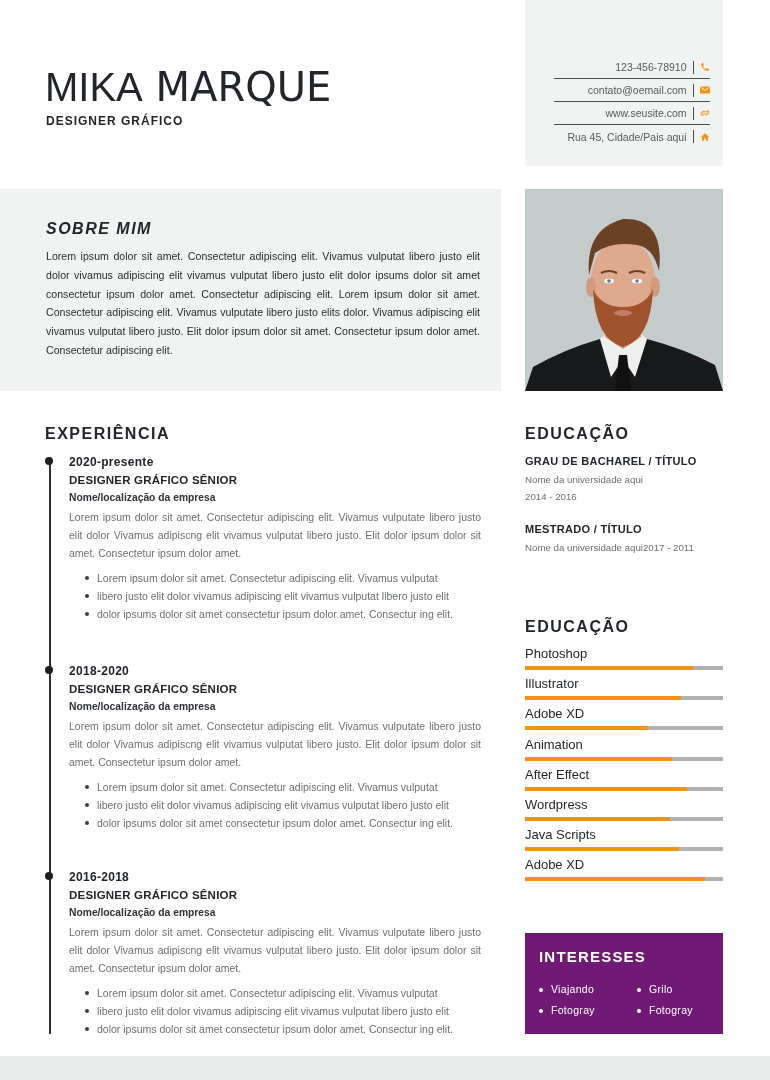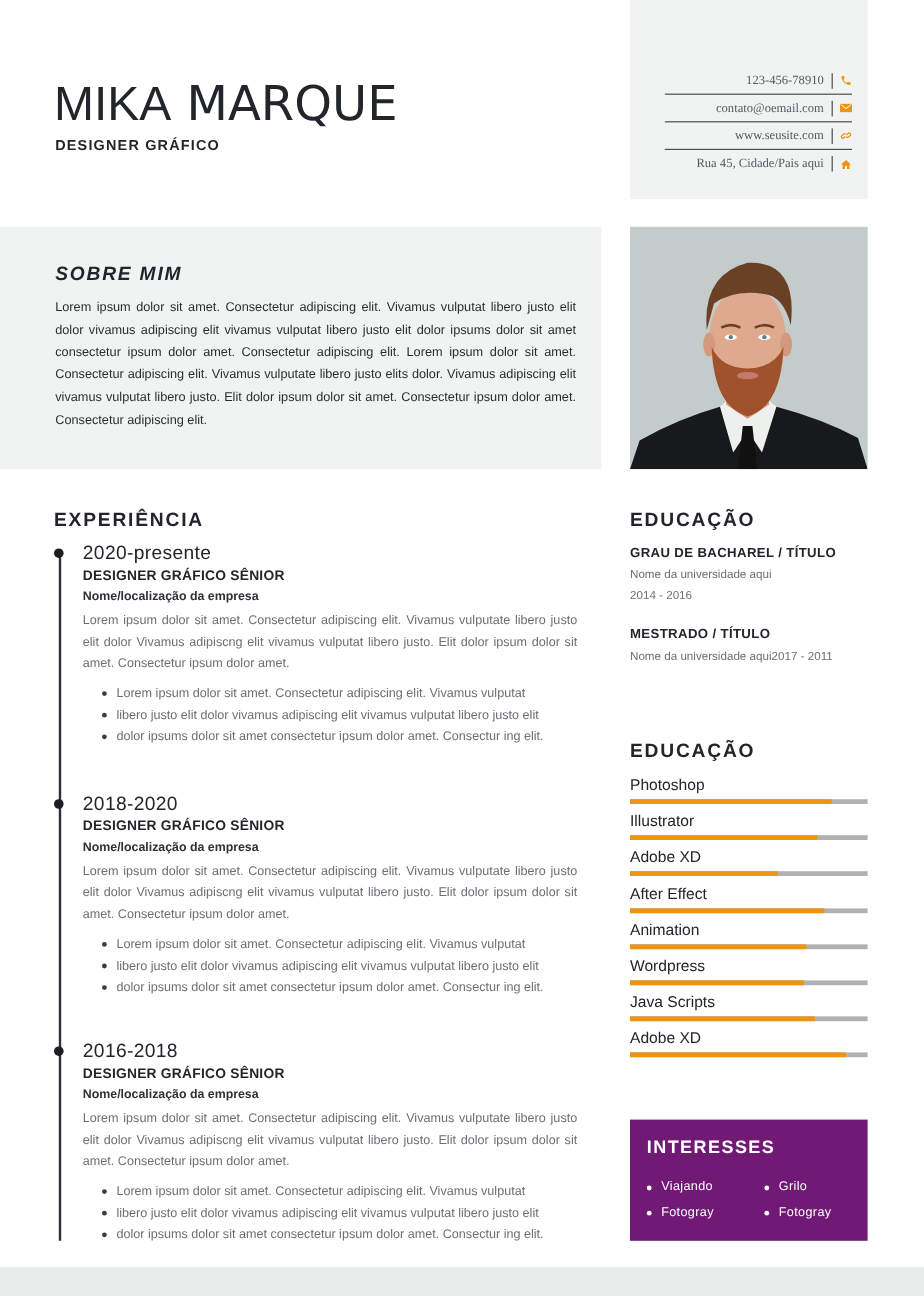--- a/index.html
+++ b/index.html
@@ -10,41 +10,41 @@
 
   
   .name { left: 45px; top: 64px; font-size: 40px; line-height: 46px; letter-spacing: 0px; color: #22262a; white-space: nowrap; }
   .name .first { font-weight: 300; font-family: "Liberation Sans", sans-serif; }
   .name .last { font-weight: 400; font-family: "DejaVu Sans", sans-serif; }
   .role { left: 46px; top: 114px; font-size: 12px; letter-spacing: 1px; font-weight: 600; color: #22262a; font-family: "Liberation Sans", sans-serif; }
 
   
   .contact-panel { left: 525px; top: 0; width: 198px; height: 166px; background: #f1f3f2; }
   .contact-list { position: absolute; left: 29px; top: 56px; width: 156px; }
-  .contact-row { height: 23px; display: flex; align-items: center; justify-content: flex-end; border-bottom: 1.5px solid #4a4e52; font-size: 10.5px; color: #555a5e; font-family: Liberation Serif, serif; }
+  .contact-row { height: 23px; display: flex; align-items: center; justify-content: flex-end; border-bottom: 1.5px solid #4a4e52; font-size: 10.5px; color: #555a5e; font-family: Liberation Sans, sans-serif; }
   .contact-row:last-child { border-bottom: none; }
   .contact-row .txt { margin-right: 6px; }
   .contact-row .sep { width: 1.5px; height: 13px; background: #4a4e52; margin-right: 5px; }
   .contact-row .ico { width: 11px; height: 11px; display: flex; align-items: center; justify-content: center; }
 
   
   .about-panel { left: 0; top: 189px; width: 501px; height: 202px; background: #f1f3f2; }
   .section-title { font-family: "Liberation Sans", sans-serif; font-weight: 700; font-size: 16px; letter-spacing: 1.5px; color: #22262a; }
   .about-title { left: 46px; top: 220px; font-style: italic; }
   .about-text { left: 46px; top: 247px; width: 434px; font-family: "Liberation Sans", sans-serif; font-size: 10.6px; line-height: 18.8px; color: #2a2d30; text-align: justify; }
 
   
   .photo { left: 525px; top: 189px; width: 198px; height: 202px; background: #c5cdcb; overflow: hidden; }
 
   
   .exp-title { left: 45px; top: 425px; }
   .timeline-line { left: 49px; top: 462px; width: 2px; height: 572px; background: #2c2f33; }
   .job { position: absolute; left: 69px; width: 412px; font-family: "Liberation Sans", sans-serif; }
   .job-dot { position: absolute; left: -24px; top: 0px; width: 8px; height: 8px; border-radius: 50%; background: #1c1f22; }
-  .job-date { font-size: 16px; font-weight: 400; color: #22262a; line-height: 14px; letter-spacing: 0.3px; }
+  .job-date { font-size: 12px; font-weight: 700; color: #22262a; line-height: 14px; letter-spacing: 0.3px; }
   .job-role { font-size: 11.5px; font-weight: 700; color: #22262a; line-height: 20px; margin-top: 1px; letter-spacing: 0.2px; }
   .job-company { font-size: 10.3px; font-weight: 600; color: #2e3236; line-height: 16px; }
   .job-desc { font-size: 10.5px; line-height: 18px; color: #6b6f72; text-align: justify; margin-top: 2px; }
   .job-bullets { list-style: none; margin-top: 7px; padding-left: 16px; }
   .job-bullets li { font-size: 10.5px; line-height: 18px; color: #6b6f72; text-align: justify; position: relative; padding-left: 12px; }
   .job-bullets li::before { content: ""; position: absolute; left: 0; top: 7px; width: 4px; height: 4px; border-radius: 50%; background: #3a3d40; }
 
   
   .edu-title { left: 525px; top: 425px; }
   .edu-item { position: absolute; left: 525px; width: 200px; font-family: "Liberation Sans", sans-serif; }
@@ -226,29 +226,29 @@
         <div class="skill-fill" style="width: 79%;"></div>
       </div>
   </div>
   <div class="skill">
     <div class="skill-label">Adobe XD</div>
     <div class="skill-bar">
         <div class="skill-fill" style="width: 62%;"></div>
       </div>
   </div>
   <div class="skill">
+    <div class="skill-label">Animation</div>
+    <div class="skill-bar">
+        <div class="skill-fill" style="width: 74%;"></div>
+      </div>
+  </div>
+  <div class="skill">
     <div class="skill-label">After Effect</div>
     <div class="skill-bar">
         <div class="skill-fill" style="width: 82%;"></div>
-      </div>
-  </div>
-  <div class="skill">
-    <div class="skill-label">Animation</div>
-    <div class="skill-bar">
-        <div class="skill-fill" style="width: 74%;"></div>
       </div>
   </div>
   <div class="skill">
     <div class="skill-label">Wordpress</div>
     <div class="skill-bar">
         <div class="skill-fill" style="width: 73%;"></div>
       </div>
   </div>
   <div class="skill">
     <div class="skill-label">Java Scripts</div>

